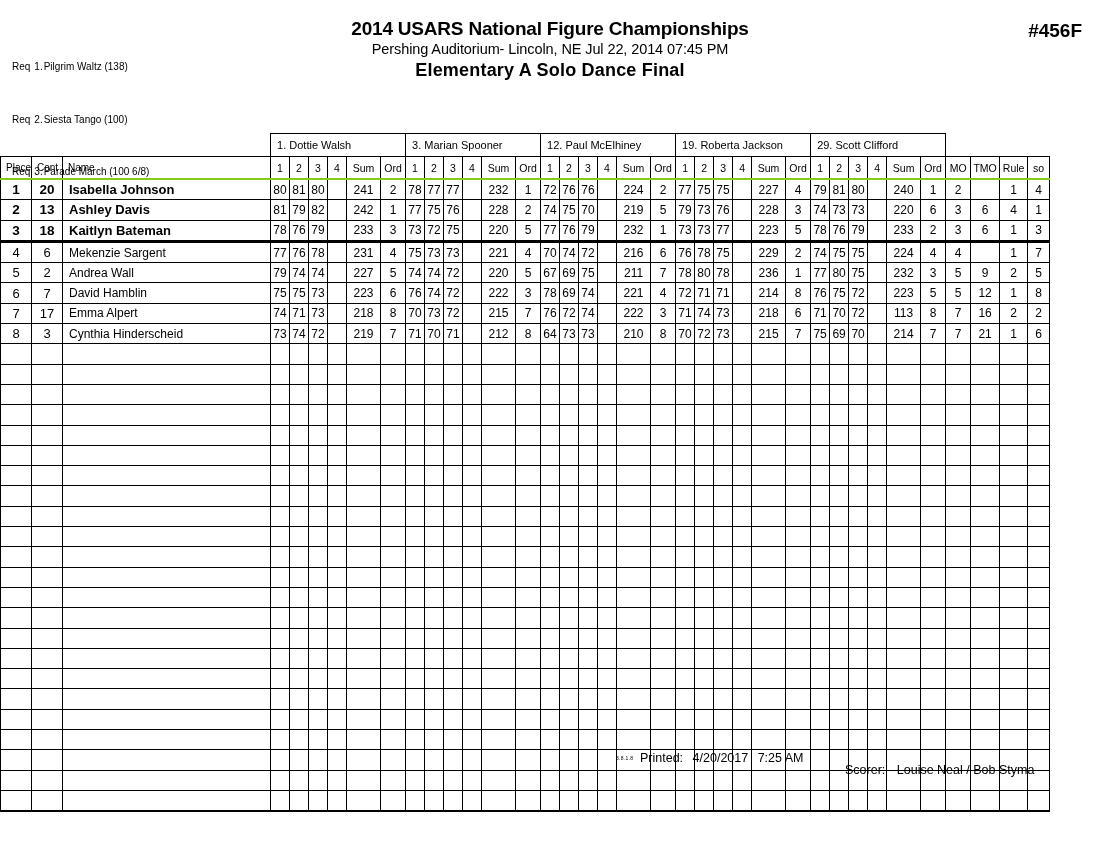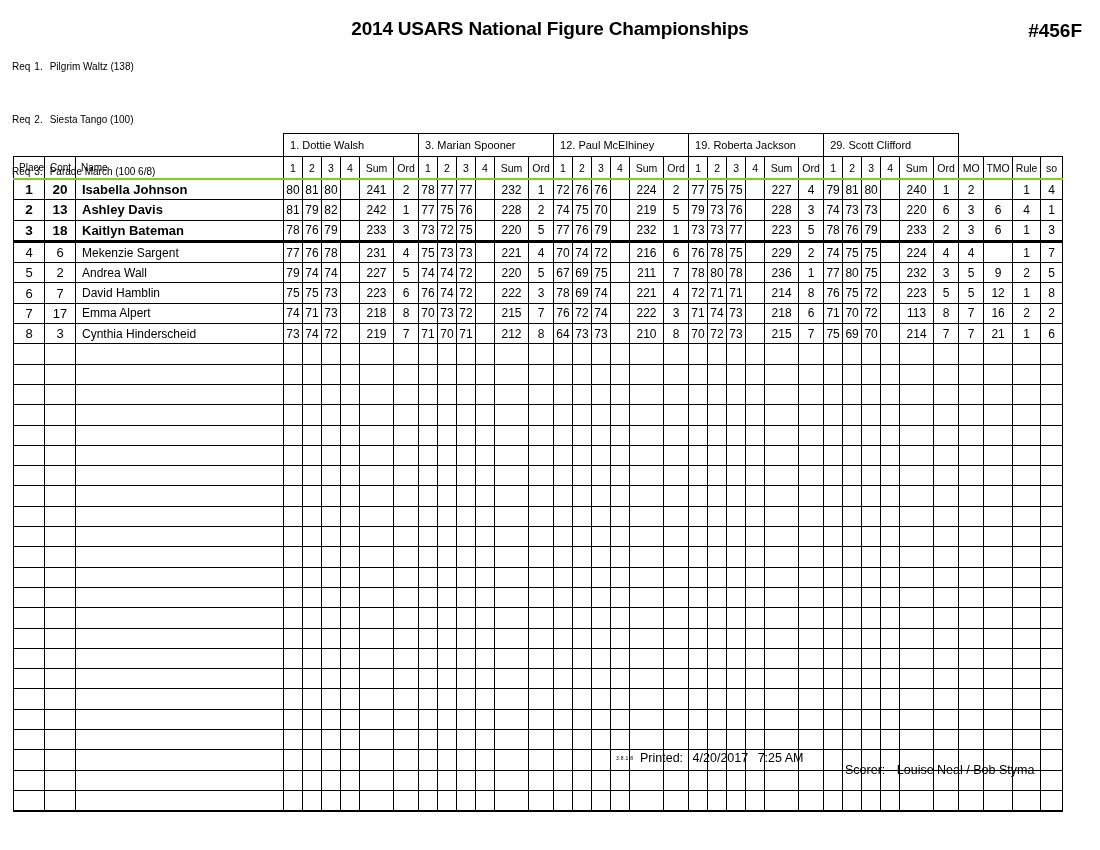--- a/index.html
+++ b/index.html
@@ -21,21 +21,21 @@
     position: absolute;
     left: 12px;
     top: 21px;
     font-size: 10px;
     line-height: 13.5px;
     white-space: nowrap;
   }
   #req-list .req-line { display: block; }
   #req-list .req-lbl { display: inline-block; margin-top: 39px; }
   #req-list .req-num { display: inline-block; margin-left: 4px; }
-  #req-list .req-name { display: inline-block; margin-left: 7px; }
+  #req-list .req-name { display: inline-block; margin-left: 1px; }
 
   
   #title-block {
     position: absolute;
     left: 120px;
     top: 18px;
     width: 860px;
     text-align: center;
   }
   #event-title {
@@ -65,21 +65,21 @@
     position: absolute;
     right: 18px;
     top: 20px;
     font-size: 19px;
     font-weight: bold;
   }
 
   
   #sheet {
     position: absolute;
-    left: 13px;
+    left: 0;
     top: 133px;
     width: 1029px;
   }
 
   table.grid {
     border-collapse: collapse;
     table-layout: fixed;
     width: 1029px;
     font-size: 11px;
   }
@@ -193,20 +193,22 @@
 <body>
 
 <div id="req-list">
     <span class="req-line"><span class="req-lbl">Req</span><span class="req-num">1.</span><span class="req-name">Pilgrim Waltz (138)</span></span>
     <span class="req-line"><span class="req-lbl">Req</span><span class="req-num">2.</span><span class="req-name">Siesta Tango (100)</span></span>
     <span class="req-line"><span class="req-lbl">Req</span><span class="req-num">3.</span><span class="req-name">Parade March (100 6/8)</span></span>
   </div>
 
 <div id="title-block">
   <div id="event-title">2014 USARS National Figure Championships</div>
+  <div id="venue-line">Pershing Auditorium- Lincoln, NE  Jul 22, 2014  07:45 PM</div>
+  <div id="category-title">Elementary A Solo Dance Final</div>
 </div>
 <div id="event-code">#456F</div>
 
 <div id="sheet">
   <table class="grid">
     <colgroup id="grid-cols">
         <col style="width: 31px;">
         <col style="width: 31px;">
         <col style="width: 208px;">
         <col style="width: 19px;">

